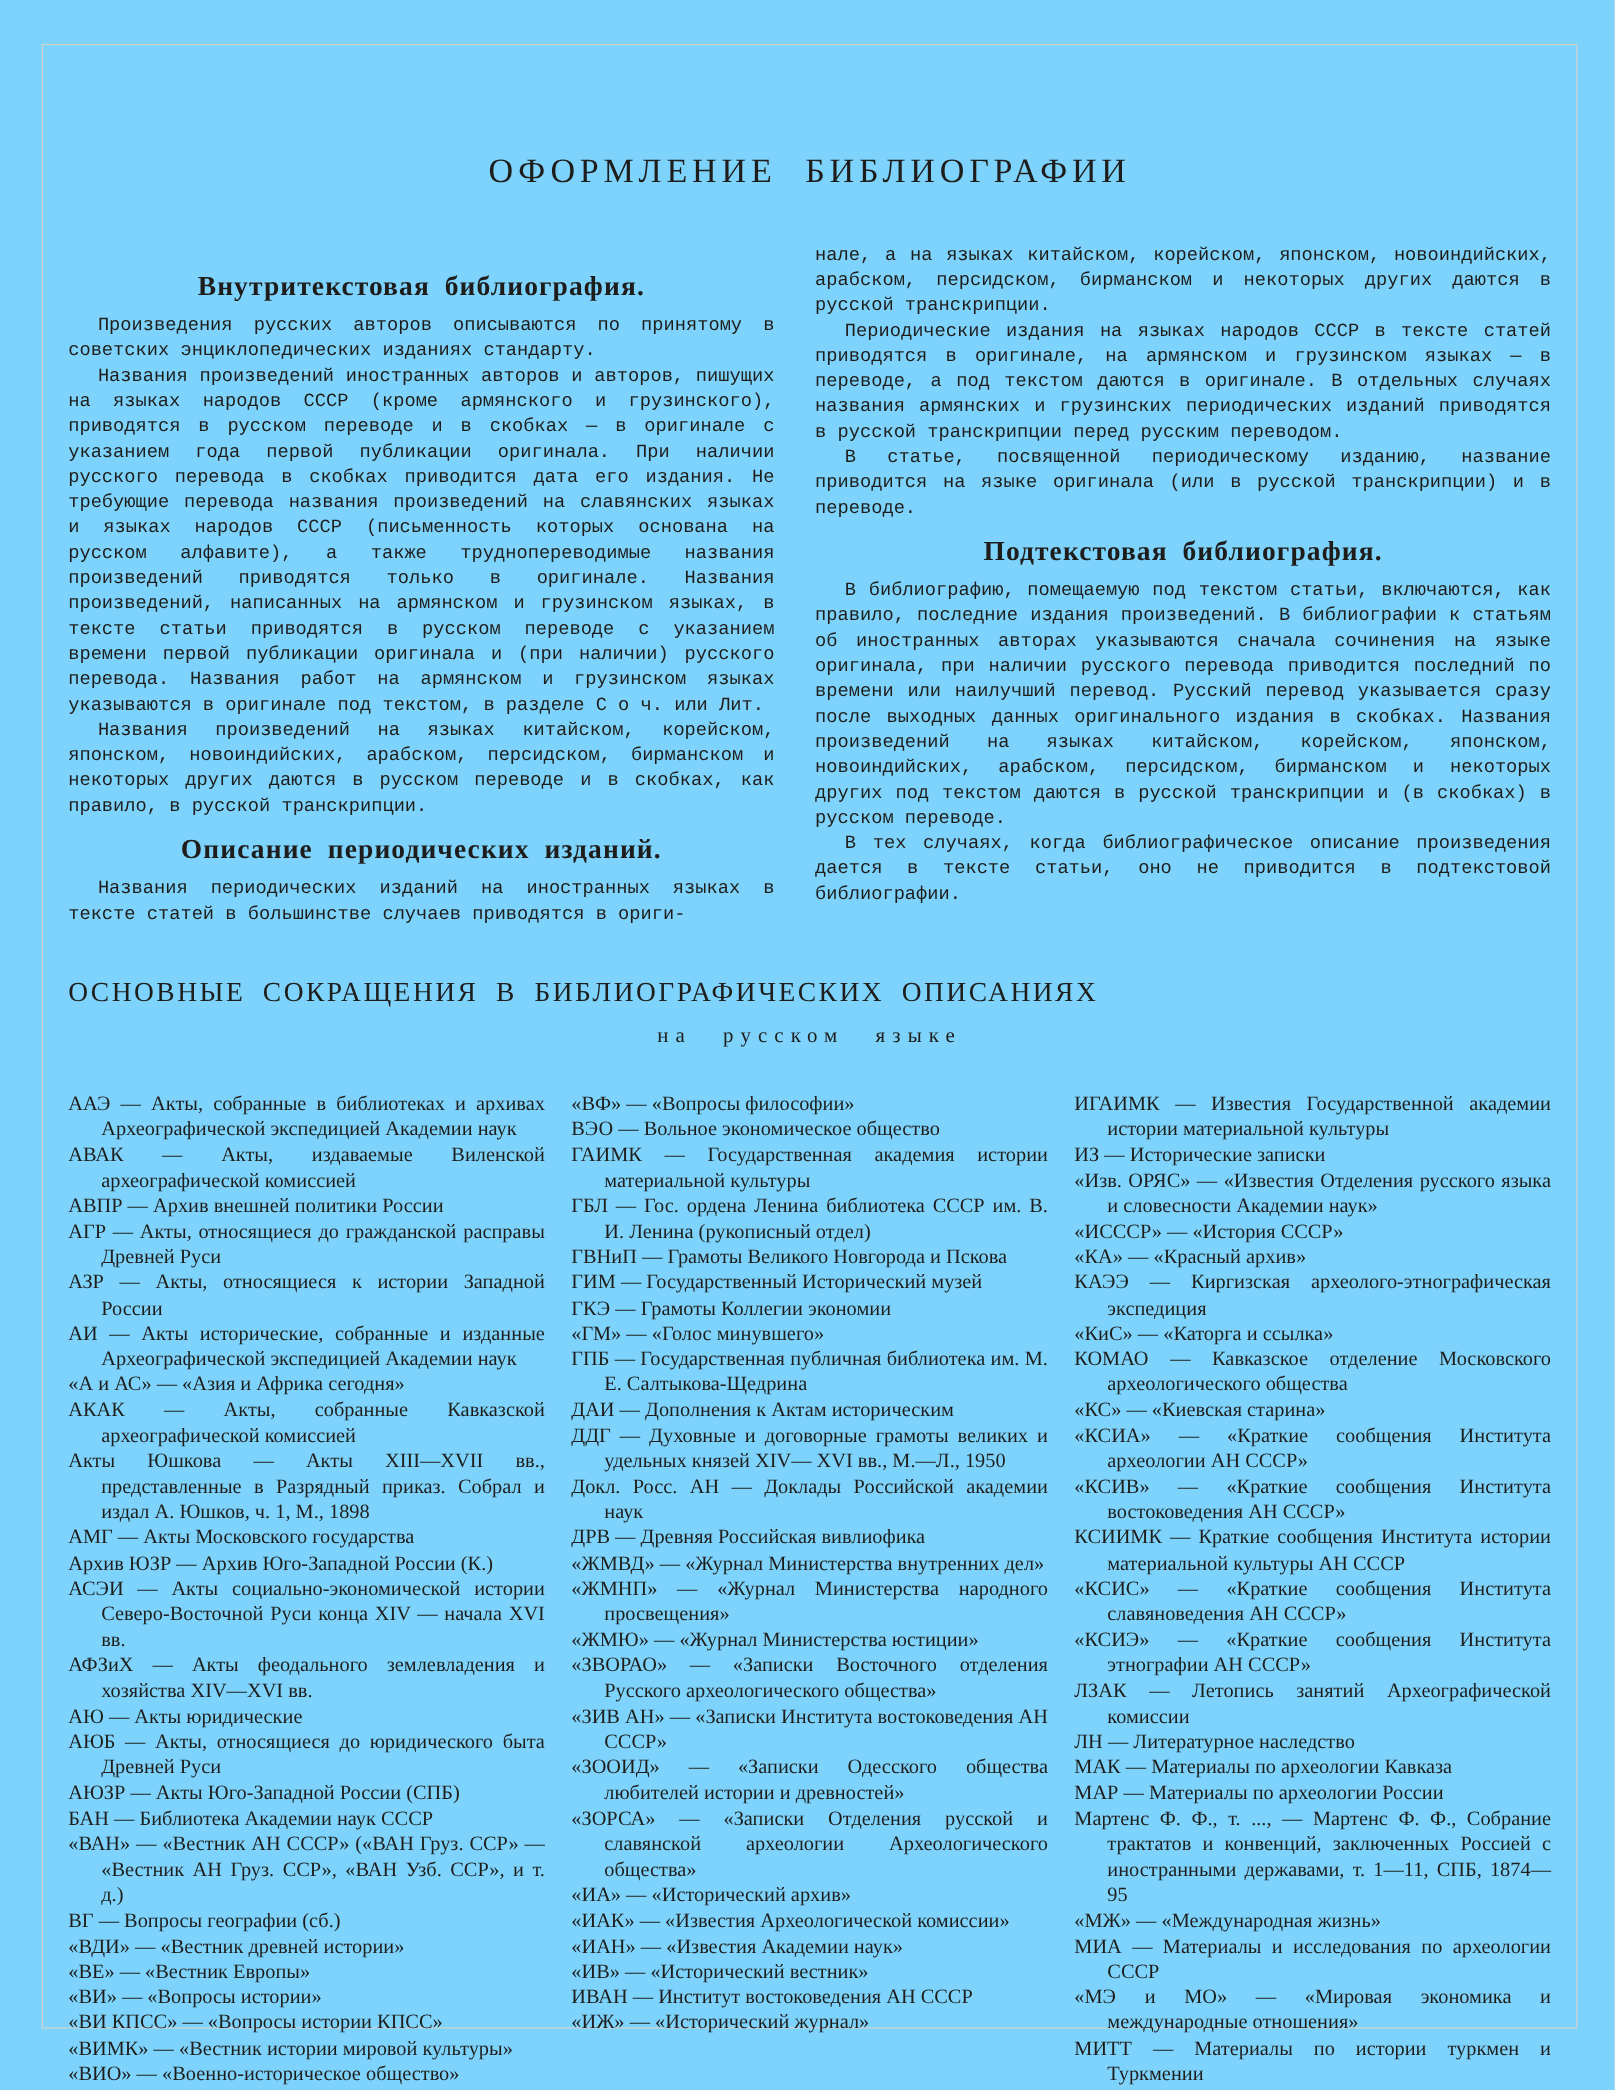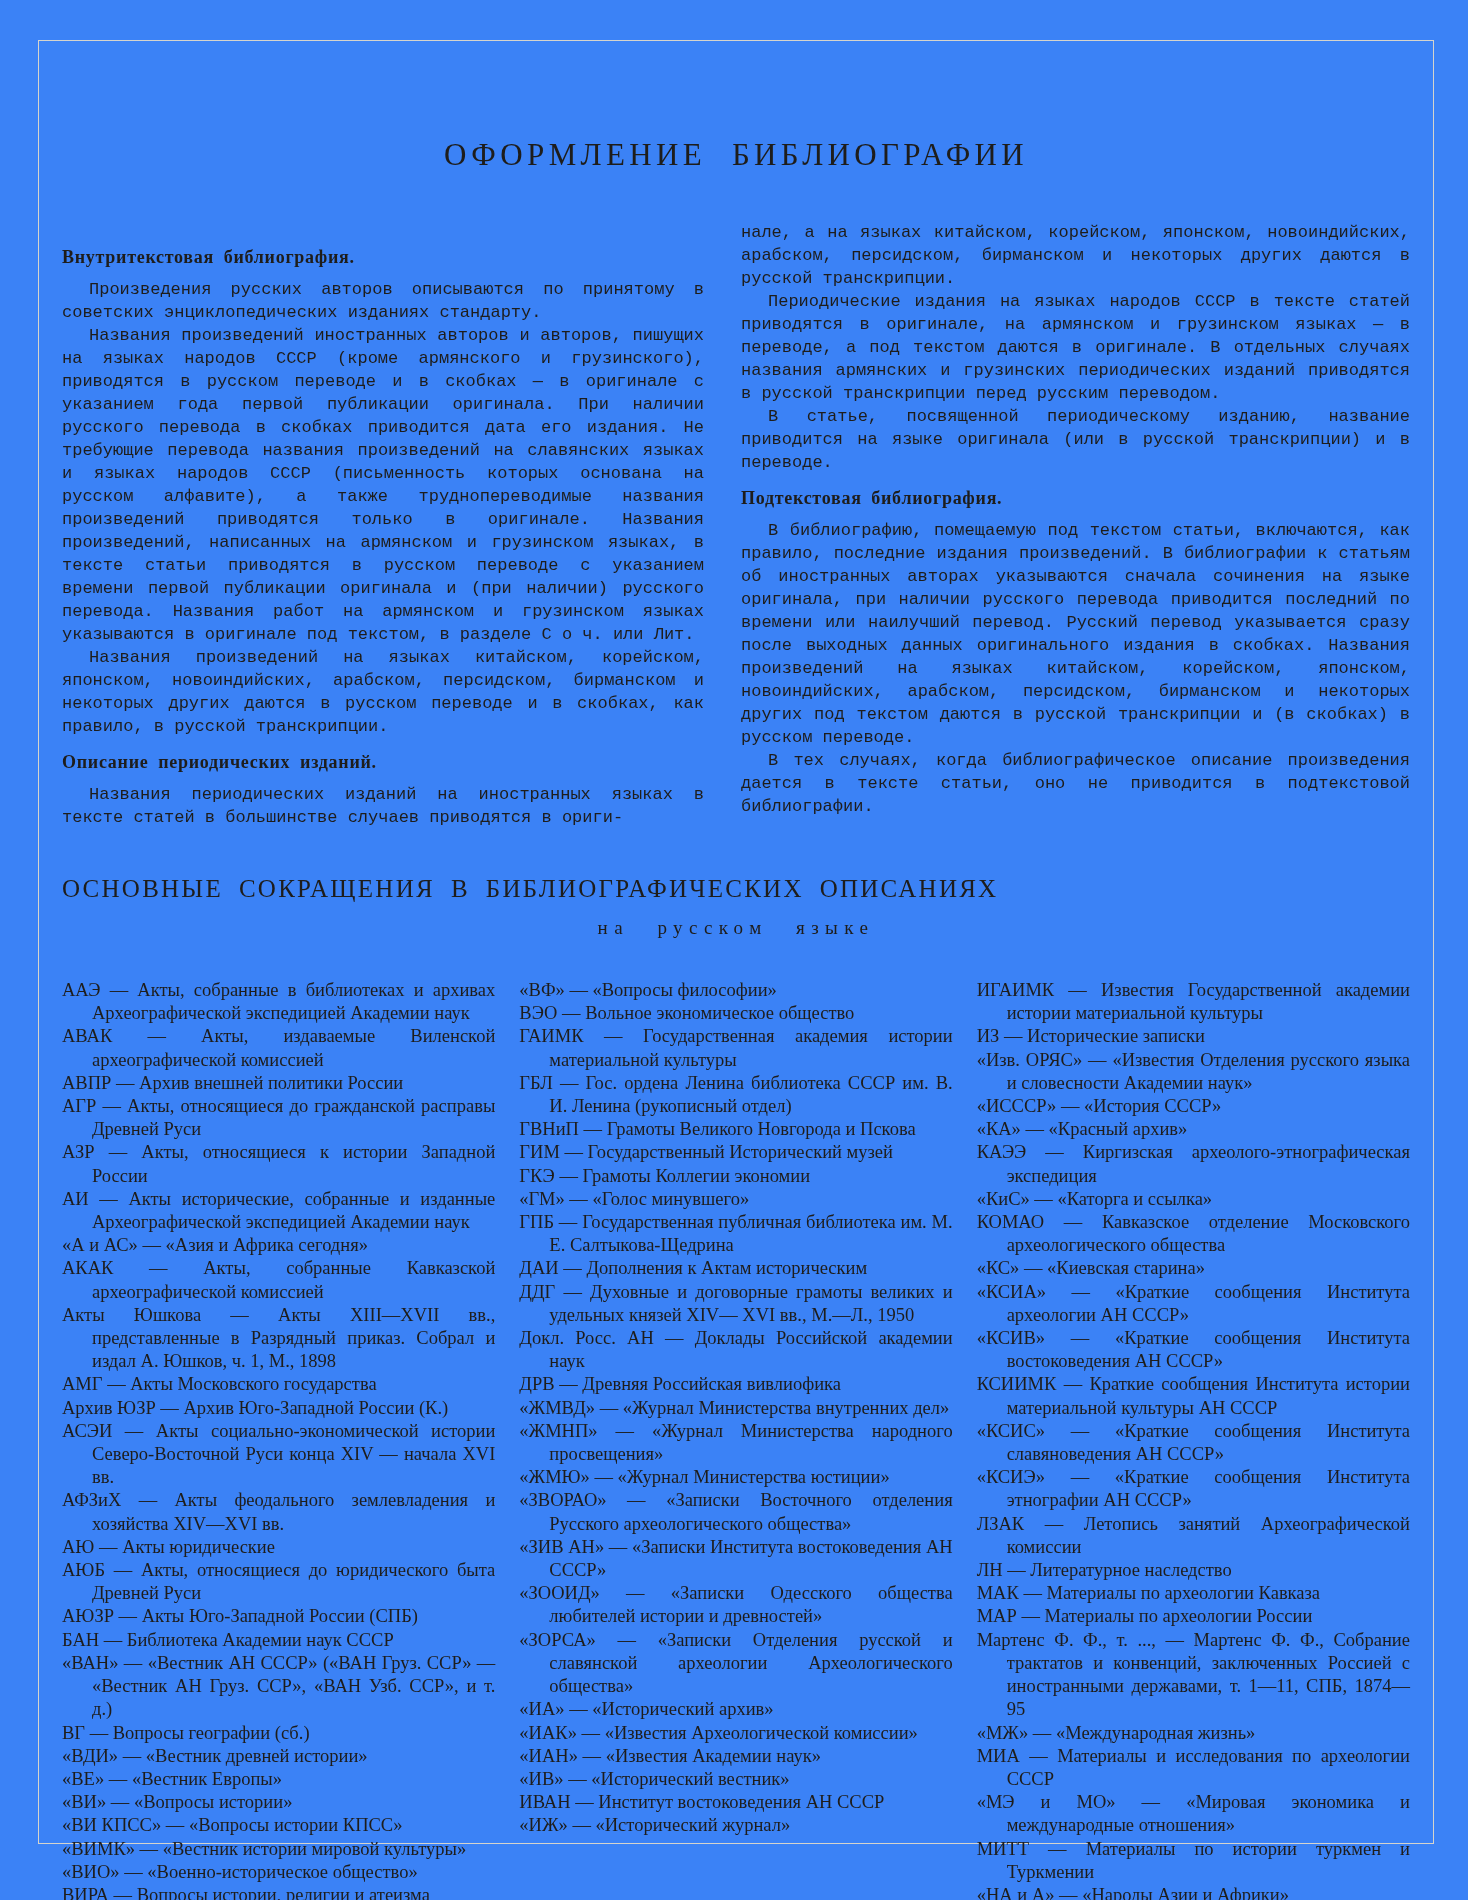--- a/index.html
+++ b/index.html
@@ -1,21 +1,21 @@
 <!DOCTYPE html>
 <html lang="ru"><head>
 <meta charset="utf-8">
 <style>
   html, body { margin: 0; padding: 0; background: #e9e7e2; }
   .scan {
     position: relative;
     width: 1468px;
     height: 1900px;
     margin: 0 auto;
-    background: #3b82f6;
+    background: #7dd3fc;
     color: #1e1d1b;
     font-family: "Liberation Serif", "DejaVu Serif", serif;
     overflow: hidden;
   }
   .page-edge {
     position: absolute;
     inset: 40px 34px 56px 38px;
     border: 1px solid #d6d4cc;
     pointer-events: none;
   }
@@ -35,22 +35,22 @@
   }
   .intro {
     display: flex;
     gap: 37px;
     margin-top: 48px;
   }
   .intro .col-left  { width: 642px; flex: 0 0 auto; }
   .intro .col-right { flex: 1 1 auto; }
   .intro .subhead {
     font-weight: bold;
-    text-align: left;
-    font-size: 18px;
+    text-align: center;
+    font-size: 25px;
     letter-spacing: 0.04em;
     word-spacing: 0.25em;
     margin: 14px 0 10px 0;
   }
   .intro .col-left > .subhead:first-child { margin-top: 26px; }
   .para, .para-cont {
     font-size: 17px;
     line-height: 23px;
     text-align: justify;
     margin: 0;

